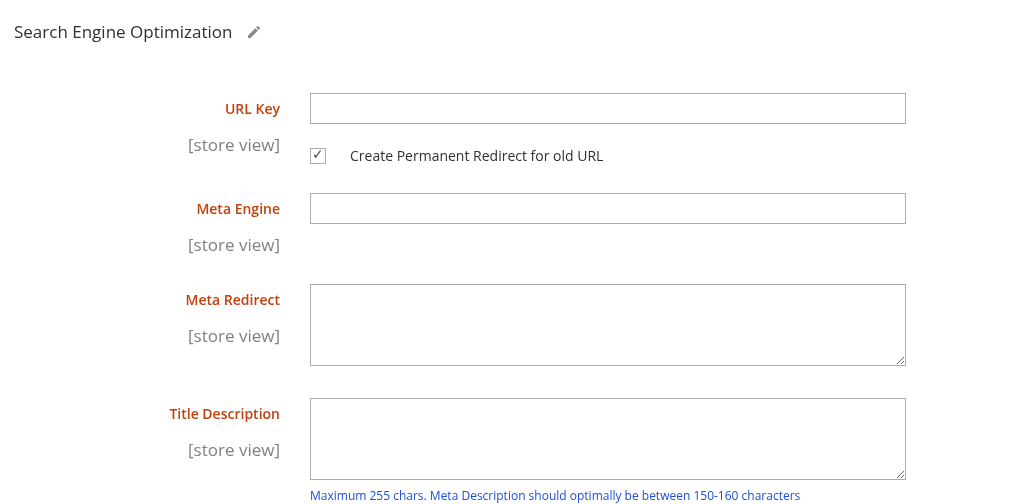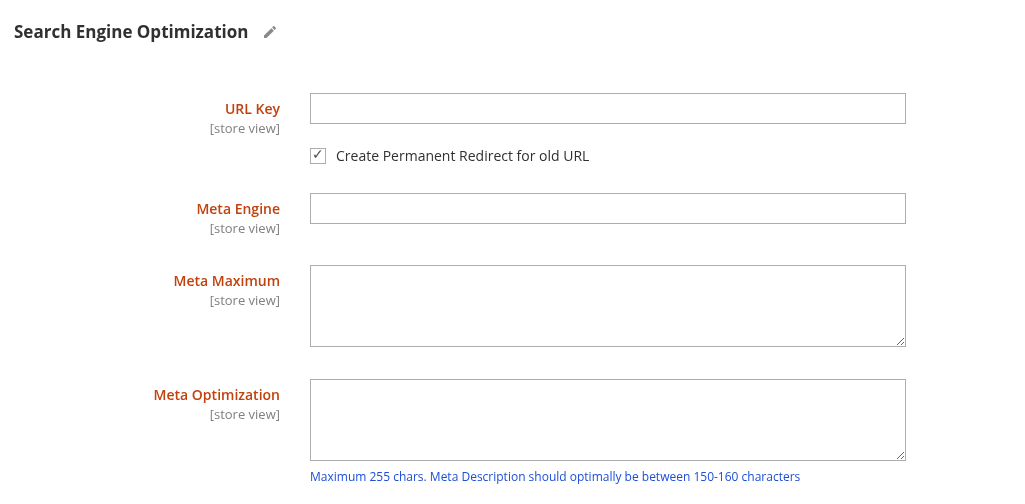--- a/index.html
+++ b/index.html
@@ -11,21 +11,21 @@
       font-size: 14px;
     }
     .section-header {
       display: flex;
       align-items: center;
       gap: 14px;
       margin-bottom: 50px;
     }
     .section-title {
       font-size: 17px;
-      font-weight: 700;
+      font-weight: 400;
       color: #303030;
     }
     .edit-icon {
       width: 16px;
       height: 16px;
       fill: #8a8a8a;
       cursor: pointer;
     }
     .form-row {
       display: flex;
@@ -39,24 +39,24 @@
       padding-top: 6px;
       flex-shrink: 0;
     }
     .field-label {
       font-size: 14px;
       color: #c2410c;
       font-weight: 600;
       display: block;
     }
     .scope-label {
-      font-size: 13px;
+      font-size: 17px;
       color: #808080;
       display: block;
-      margin-top: 1px;
+      margin-top: 15px;
     }
     .input-col {
       width: 596px;
     }
     .text-input {
       width: 100%;
       height: 31px;
       border: 1px solid #adadad;
       padding: 0 9px;
       font-size: 14px;
@@ -69,21 +69,21 @@
       border: 1px solid #adadad;
       padding: 6px 9px;
       font-size: 14px;
       font-family: inherit;
       resize: both;
       background: #fff;
     }
     .checkbox-row {
       display: flex;
       align-items: center;
-      gap: 10px;
+      gap: 24px;
       margin-top: 22px;
     }
     .checkbox-input {
       width: 16px;
       height: 16px;
       border: 1px solid #adadad;
       cursor: pointer;
       appearance: none;
       position: relative;
       background: #fff;
@@ -136,30 +136,30 @@
     <span class="field-label">Meta Engine</span>
     <span class="scope-label">[store view]</span>
   </div>
   <div class="input-col">
     <input type="text" class="text-input" value="" style="">
   </div>
 </div>
 
 <div class="form-row">
   <div class="label-col">
-    <span class="field-label">Meta Maximum</span>
+    <span class="field-label">Meta Redirect</span>
     <span class="scope-label">[store view]</span>
   </div>
   <div class="input-col">
     <textarea class="textarea-input" style=""></textarea>
   </div>
 </div>
 
 <div class="form-row">
   <div class="label-col">
-    <span class="field-label">Meta Optimization</span>
+    <span class="field-label">Title Description</span>
     <span class="scope-label">[store view]</span>
   </div>
   <div class="input-col">
     <textarea class="textarea-input" style=""></textarea>
     <div class="note-text">Maximum 255 chars. Meta Description should optimally be between 150-160 characters</div>
   </div>
 </div>
 
 </body></html>

